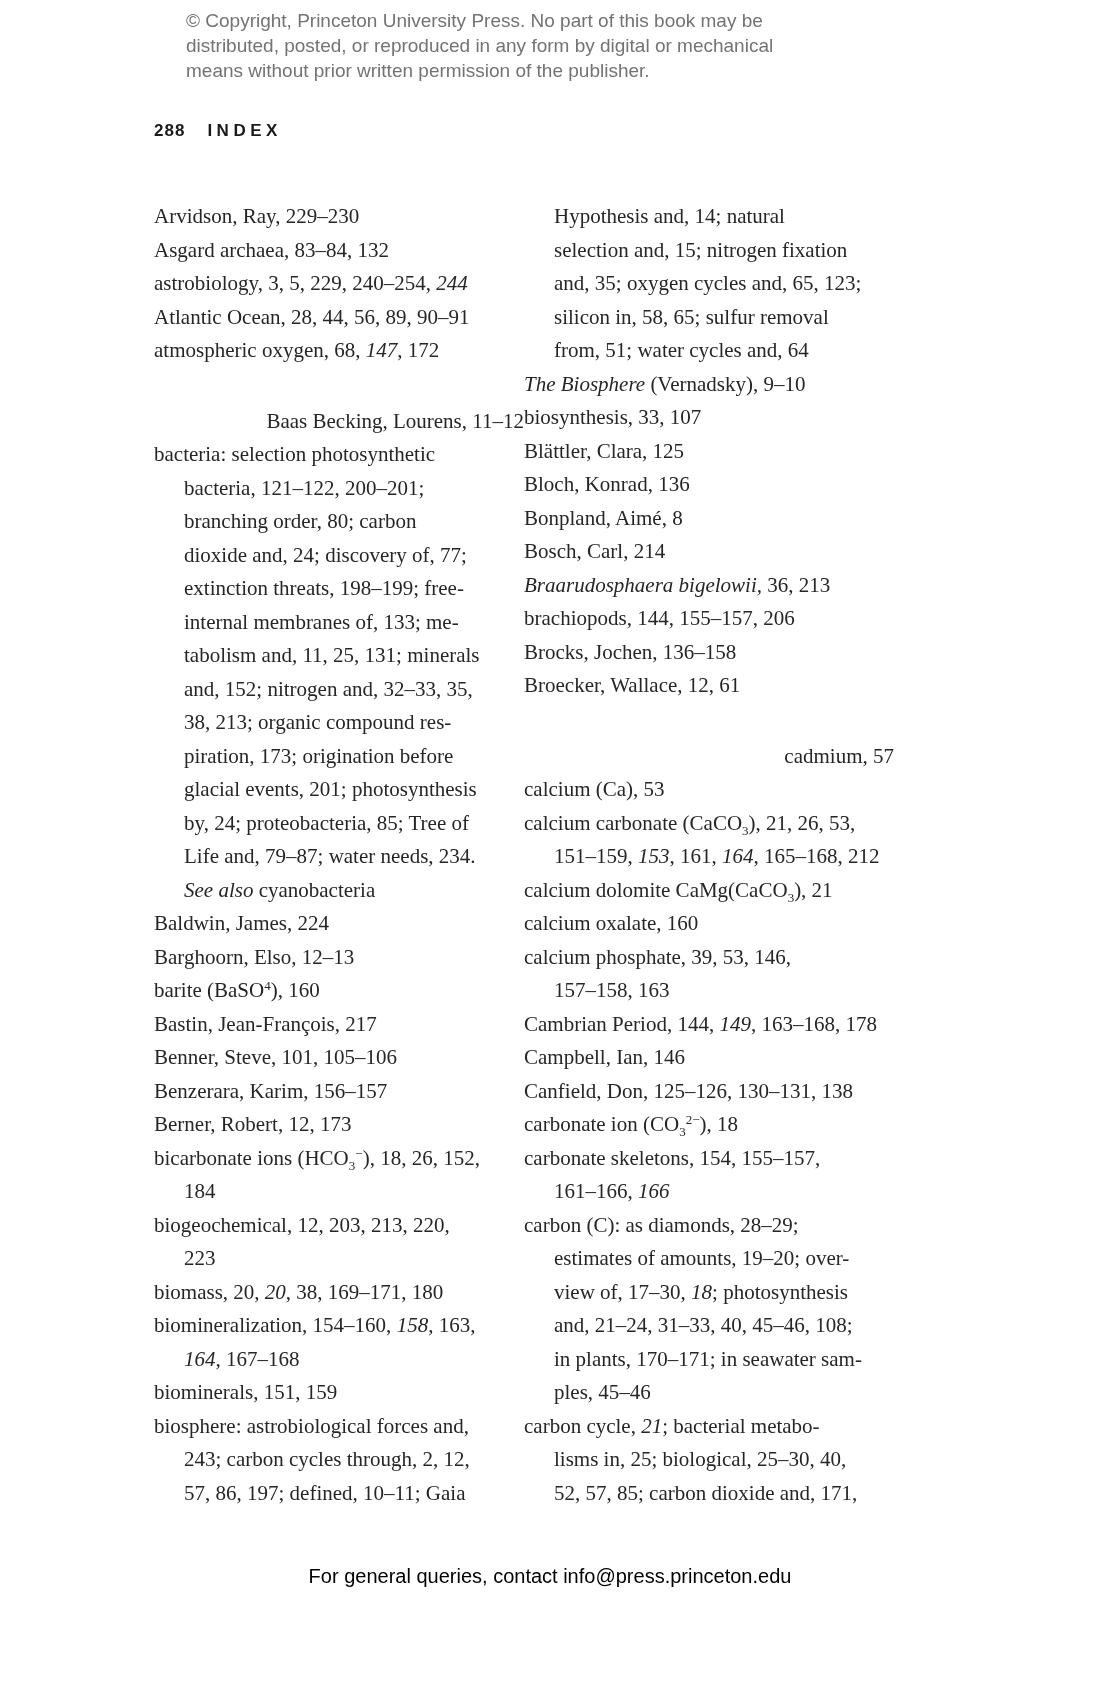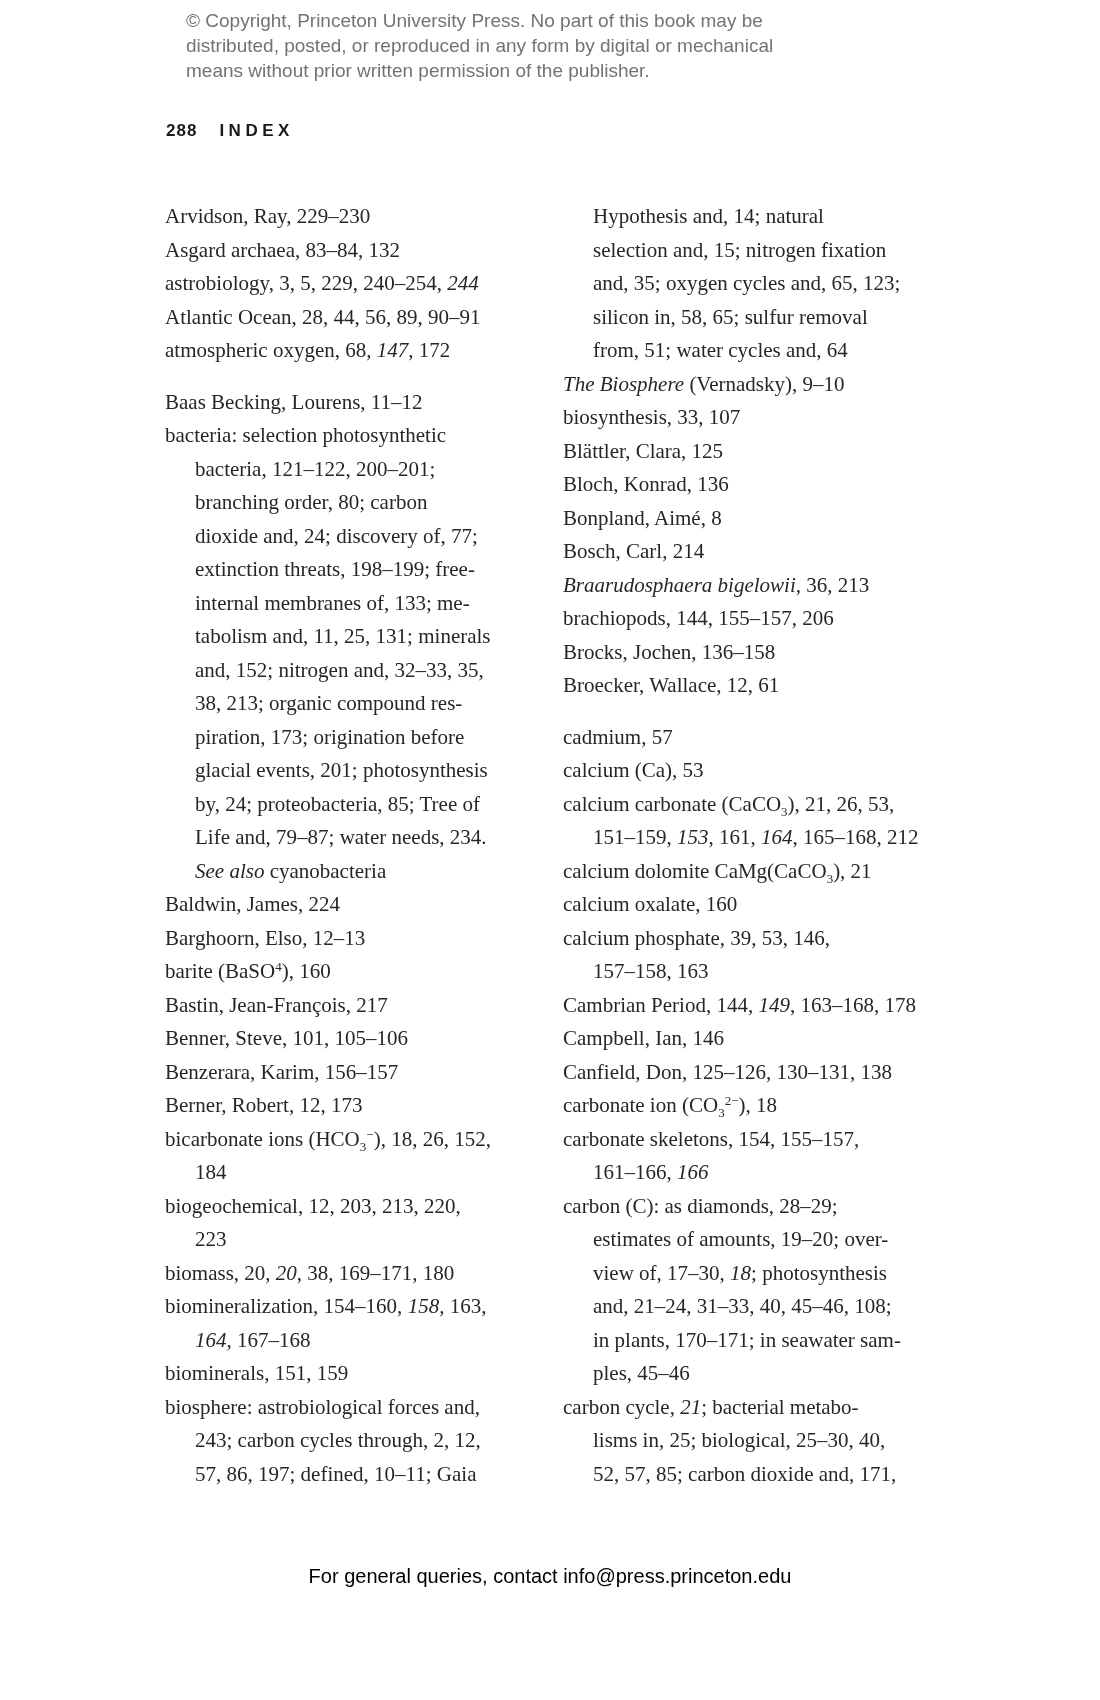--- a/index.html
+++ b/index.html
@@ -12,36 +12,35 @@
     overflow: hidden;
   }
   .copyright {
     position: absolute; left: 186px; top: 8px;
     font-family: Liberation Sans, sans-serif;
     font-size: 19px; line-height: 25px; color: #737373;
   }
   .pagehead {
     position: absolute; left: 154px; top: 121px;
     font-family: "Liberation Sans", sans-serif;
-    font-weight: bold; font-size: 17px; color: #1a1a1a; margin-left: 12px;
+    font-weight: bold; font-size: 17px; color: #1a1a1a;
   }
   .pagehead .pgnum { letter-spacing: 1px; }
   .pagehead .idx { margin-left: 22px; letter-spacing: 4.5px; }
   .columns {
-    position: absolute; left: 165px; top: 200px;
+    position: absolute; left: 154px; top: 200px;
     display: flex;
-    gap: 28px;
   }
   .col { width: 370px; }
   .line {
     font-size: 21px; line-height: 33.5px;
     white-space: nowrap; color: #262626;
   }
   .line.cont { padding-left: 30px; }
-  .entry.gap { margin-top: 18px; }
+  .entry.gap { margin-top: 37px; text-align: right; }
   .line sub { font-size: 13px; vertical-align: -5px; line-height: 0; }
   .line sup { font-size: 13px; vertical-align: 7px; line-height: 0; }
   .footer {
     position: absolute; left: 0; right: 0; top: 1565px;
     text-align: center;
     font-family: "Liberation Sans", sans-serif;
     font-size: 20px; color: #000;
   }
 </style>
 </head>

